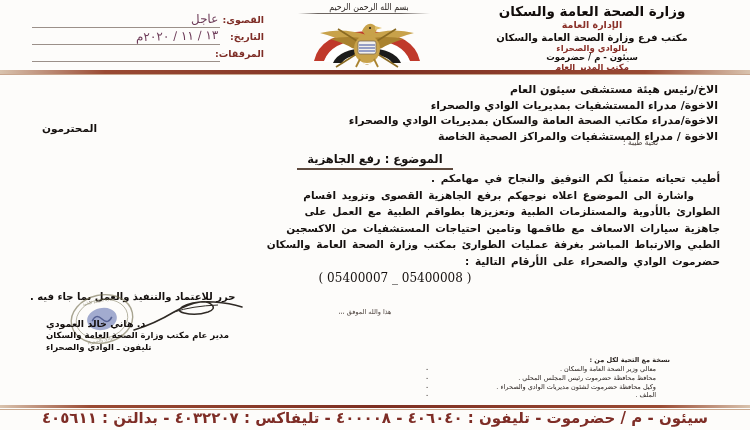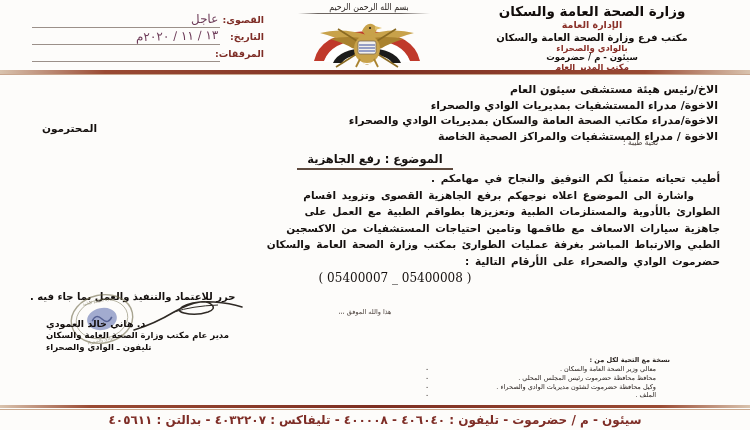--- a/index.html
+++ b/index.html
@@ -337,21 +337,21 @@
     width: 750px;
     height: 1px;
     background: #caa98f;
   }
   .ftr-text {
     position: absolute;
     bottom: 3px;
     left: 0;
     width: 750px;
     text-align: center;
-    font-size: 12px;
+    font-size: 15px;
     font-weight: bold;
     color: #7e2d26;
     letter-spacing: 0.3px;
   }
 </style>
 </head>
 <body>
 
 <div id="page">
 

